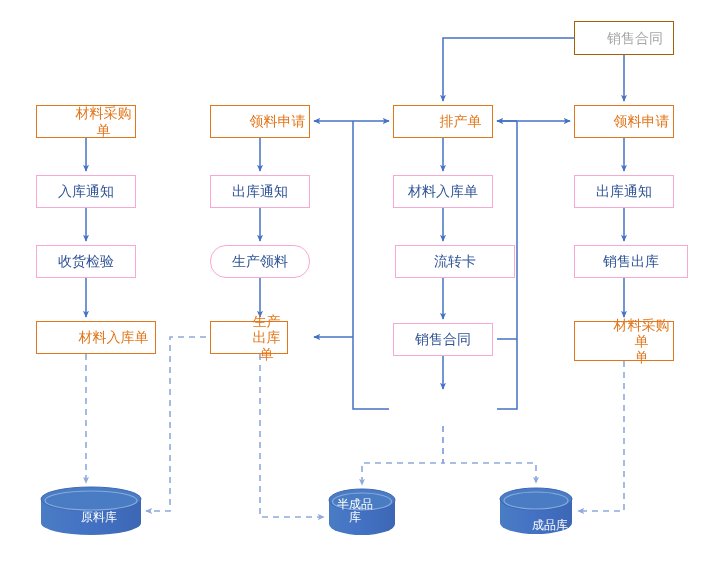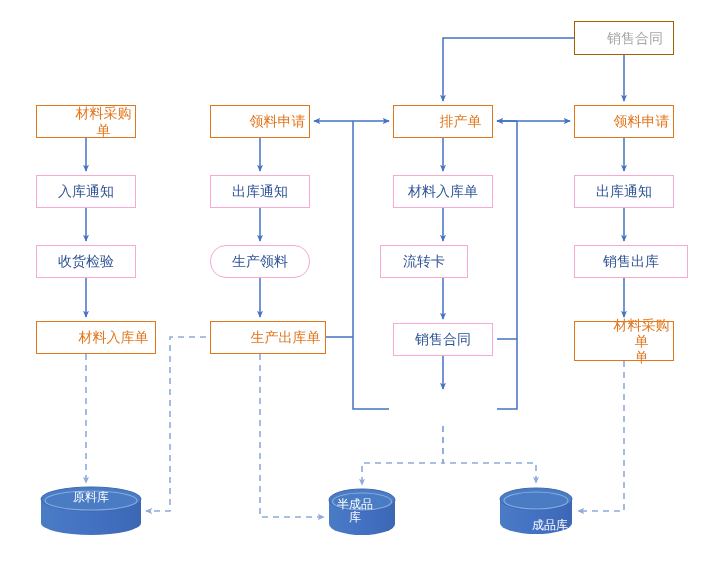--- a/index.html
+++ b/index.html
@@ -149,36 +149,36 @@
   </svg>
 
   <div class="node orange" style="left:36px;  top:105px; width:100px; height:33px;">材料采购单</div>
   <div class="node blue" style="left:36px;  top:175px; width:100px; height:33px;">入库通知</div>
   <div class="node blue" style="left:36px;  top:245px; width:100px; height:33px;">收货检验</div>
   <div class="node orange" style="left:36px;  top:321px; width:120px; height:33px;">材料入库单</div>
 
   <div class="node orange" style="left:210px; top:105px; width:100px; height:33px;">领料申请</div>
   <div class="node blue" style="left:210px; top:175px; width:100px; height:33px;">出库通知</div>
   <div class="node blue" style="left:210px; top:245px; width:100px; height:33px;border-radius:16px;">生产领料</div>
-  <div class="node orange" style="left:210px; top:321px; width:116px; height:33px;">生产出库单</div>
+  <div class="node orange" style="left:210px; top:321px; width:78px; height:33px;">生产出库单</div>
 
   <div class="node orange" style="left:393px; top:105px; width:100px; height:33px;">排产单</div>
   <div class="node blue" style="left:393px; top:175px; width:100px; height:33px;">材料入库单</div>
-  <div class="node blue" style="left:380px; top:245px; width:88px; height:33px;">流转卡</div>
+  <div class="node blue" style="left:395px; top:245px; width:120px; height:33px;">流转卡</div>
   <div class="node blue" style="left:393px; top:323px; width:100px; height:33px;">销售合同</div>
 
   <div class="node gray" style="left:574px; top:21px;  width:100px; height:34px;">销售合同</div>
   <div class="node orange" style="left:574px; top:105px; width:100px; height:33px;">领料申请</div>
   <div class="node blue" style="left:574px; top:175px; width:100px; height:33px;">出库通知</div>
   <div class="node blue" style="left:574px; top:245px; width:114px; height:33px;">销售出库</div>
   <div class="node orange" style="left:574px; top:321px; width:100px; height:40px;">材料采购单
 单</div>
 
   <div class="db" style="left:41px; top:487px; width:100px; height:48px;">
-    <div class="label" style="top:4px;">原料库</div>
+    <div class="label" style="top:24px;padding-left:8px;">原料库</div>
   </div>
   <div class="db" style="left:329px; top:489px; width:52px; height:47px;">
     <div class="label" style="top:9px;">半成品
 库</div>
   </div>
   <div class="db" style="left:500px; top:487px; width:72px; height:48px;">
     <div class="label" style="top:32px;margin-left:14px;">成品库</div>
   </div>
 
 </div>

